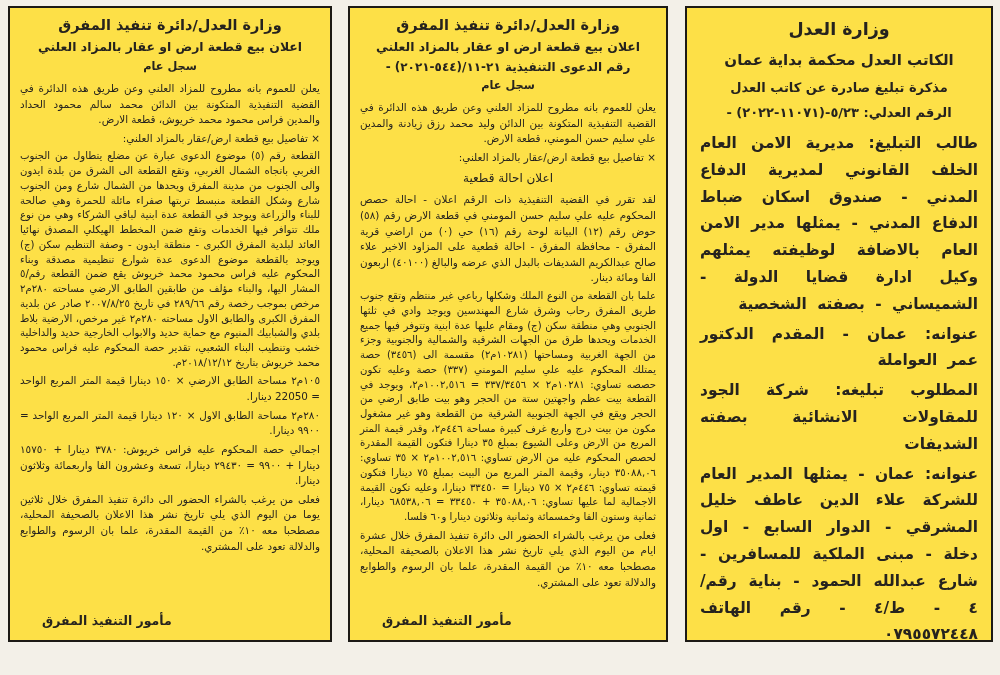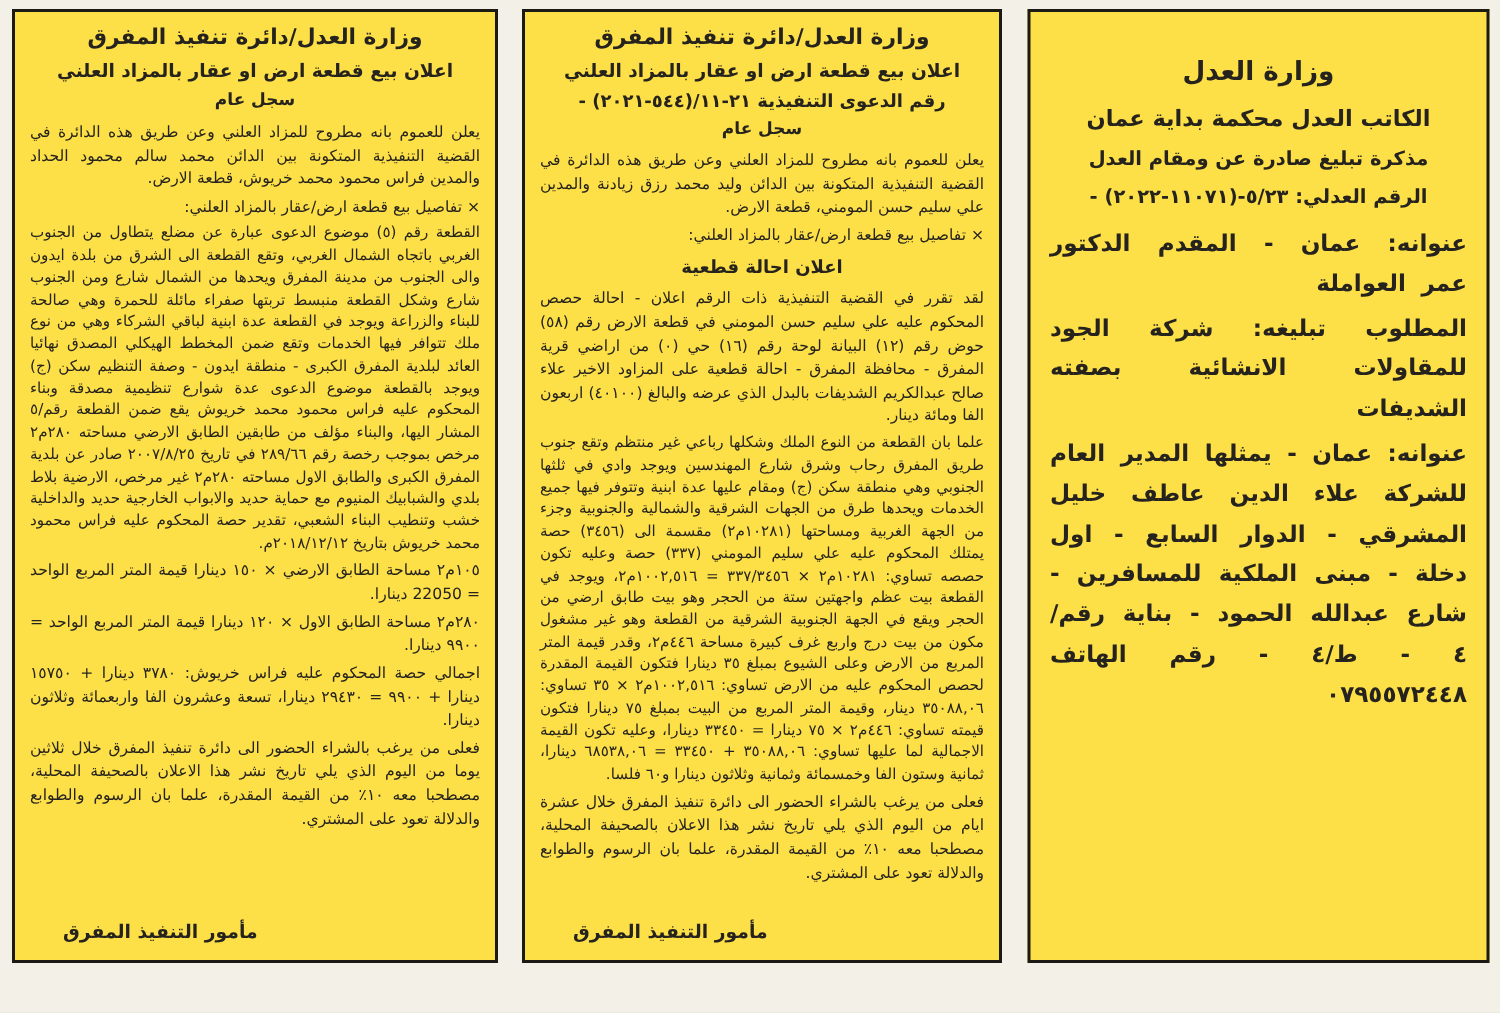--- a/index.html
+++ b/index.html
@@ -21,38 +21,38 @@
     height: 636px;
     border: 2px solid #1c1a15;
     background: #fde047;
     direction: rtl;
     overflow: hidden;
     box-sizing: border-box;
     padding: 8px 10px 10px;
   }
   .c1 { left: 8px;   width: 324px; }
   .c2 { left: 348px; width: 320px; }
-  .c3 { left: 685px; width: 308px; padding: 27px 13px 12px; }
+  .c3 { left: 685px; width: 308px; padding: 8px 13px 12px; }
 
   
   .hd { text-align: center; font-weight: bold; }
   .hd1 { font-size: 14.5px; margin: 1px 0 6px; }
   .hd2 { font-size: 12.4px; margin-bottom: 6px; }
   .hd3 { font-size: 12px;   margin-bottom: 5px; }
   .hd4 { font-size: 11.3px; margin-bottom: 8px; }
   .body p {
     font-size: 10.4px;
     line-height: 1.5;
     text-align: justify;
     margin: 0 0 3px;
   }
   .body p.long { font-size: 10.1px; line-height: 1.46; }
   .body p.ctr {
     text-align: center;
-    font-weight: bold;
+    font-weight: normal;
     font-size: 12px;
     margin: 4px 0 5px;
   }
   .sig {
     position: absolute;
     bottom: 12px;
     left: 32px;
     font-weight: bold;
     font-size: 12.5px;
   }
@@ -107,23 +107,24 @@
       <p>لقد تقرر في القضية التنفيذية ذات الرقم اعلان - احالة حصص المحكوم عليه علي سليم حسن المومني في قطعة الارض رقم (٥٨) حوض رقم (١٢) البيانة لوحة رقم (١٦) حي (٠) من اراضي قرية المفرق - محافظة المفرق - احالة قطعية على المزاود الاخير علاء صالح عبدالكريم الشديفات بالبدل الذي عرضه والبالغ (٤٠١٠٠) اربعون الفا ومائة دينار.</p>
       <p class="long">علما بان القطعة من النوع الملك وشكلها رباعي غير منتظم وتقع جنوب طريق المفرق رحاب وشرق شارع المهندسين ويوجد وادي في ثلثها الجنوبي وهي منطقة سكن (ج) ومقام عليها عدة ابنية وتتوفر فيها جميع الخدمات ويحدها طرق من الجهات الشرقية والشمالية والجنوبية وجزء من الجهة الغربية ومساحتها (١٠٢٨١م٢) مقسمة الى (٣٤٥٦) حصة يمتلك المحكوم عليه علي سليم المومني (٣٣٧) حصة وعليه تكون حصصه تساوي: ١٠٢٨١م٢ × ٣٣٧/٣٤٥٦ = ١٠٠٢,٥١٦م٢، ويوجد في القطعة بيت عظم واجهتين ستة من الحجر وهو بيت طابق ارضي من الحجر ويقع في الجهة الجنوبية الشرقية من القطعة وهو غير مشغول مكون من بيت درج واربع غرف كبيرة مساحة ٤٤٦م٢، وقدر قيمة المتر المربع من الارض وعلى الشيوع بمبلغ ٣٥ دينارا فتكون القيمة المقدرة لحصص المحكوم عليه من الارض تساوي: ١٠٠٢,٥١٦م٢ × ٣٥ تساوي: ٣٥٠٨٨,٠٦ دينار، وقيمة المتر المربع من البيت بمبلغ ٧٥ دينارا فتكون قيمته تساوي: ٤٤٦م٢ × ٧٥ دينارا = ٣٣٤٥٠ دينارا، وعليه تكون القيمة الاجمالية لما عليها تساوي: ٣٥٠٨٨,٠٦ + ٣٣٤٥٠ = ٦٨٥٣٨,٠٦ دينارا، ثمانية وستون الفا وخمسمائة وثمانية وثلاثون دينارا و٦٠ فلسا.</p>
       <p>فعلى من يرغب بالشراء الحضور الى دائرة تنفيذ المفرق خلال عشرة ايام من اليوم الذي يلي تاريخ نشر هذا الاعلان بالصحيفة المحلية، مصطحبا معه ١٠٪ من القيمة المقدرة، علما بان الرسوم والطوابع والدلالة تعود على المشتري.</p>
     </div>
     <div class="sig">مأمور التنفيذ المفرق</div>
   </section>
 
   <section class="col c3" dir="rtl" lang="ar">
     <div class="nh nh1">وزارة العدل</div>
     <div class="nh nh2">الكاتب العدل محكمة بداية عمان</div>
-    <div class="nh nh3">مذكرة تبليغ صادرة عن ومقام العدل</div>
+    <div class="nh nh3">مذكرة تبليغ صادرة عن كاتب العدل</div>
     <div class="nh nh4">الرقم العدلي: ٥/٢٣-(١١٠٧١-٢٠٢٢) -</div>
     <div class="nbody">
+      <p>طالب التبليغ: مديرية الامن العام الخلف القانوني لمديرية الدفاع المدني - صندوق اسكان ضباط الدفاع المدني - يمثلها مدير الامن العام بالاضافة لوظيفته يمثلهم وكيل ادارة قضايا الدولة - الشميساني - بصفته الشخصية</p>
       <p>عنوانه: عمان - المقدم الدكتور عمر العواملة</p>
       <p>المطلوب تبليغه: شركة الجود للمقاولات الانشائية بصفته الشديفات</p>
       <p>عنوانه: عمان - يمثلها المدير العام للشركة علاء الدين عاطف خليل المشرقي - الدوار السابع - اول دخلة - مبنى الملكية للمسافرين - شارع عبدالله الحمود - بناية رقم/٤ - ط/٤ - رقم الهاتف ٠٧٩٥٥٧٢٤٤٨</p>
 
     </div>
   </section>
 
 </div>
 
 </body></html>

